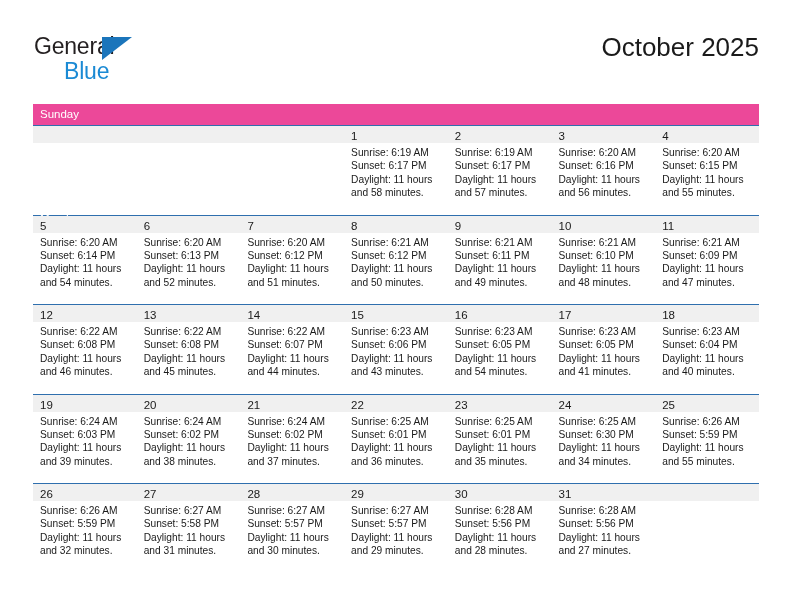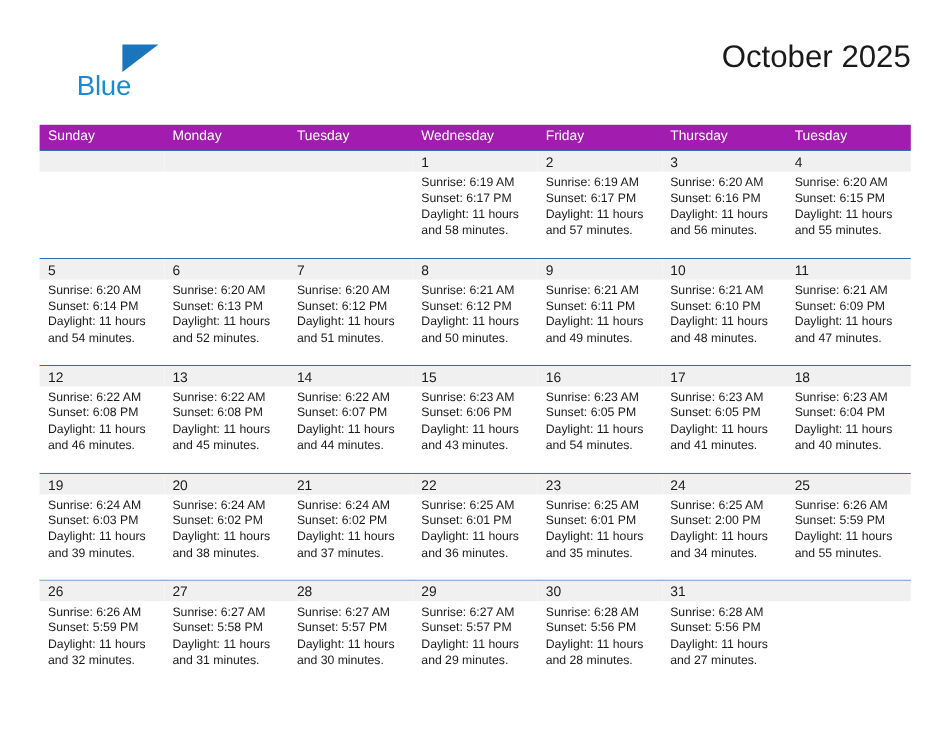--- a/index.html
+++ b/index.html
@@ -89,21 +89,22 @@
   .calendar {
     position: absolute;
     left: 33px;
     top: 104px;
     width: 726px;
   }
   .dow-row {
     display: flex;
     width: 726px;
     height: 21px;
-    background: #a21caf;
+    background: #ec4899;
+    flex-direction: column;
   }
   .dow {
     flex: 0 0 103.71px;
     width: 103.71px;
     box-sizing: border-box;
     padding-left: 7px;
     color: #ffffff;
     font-size: 11.5px;
     line-height: 21px;
     font-family: "Liberation Sans", sans-serif;
@@ -154,20 +155,21 @@
   }
 </style>
 </head>
 <body>
 
 <div class="page">
 
   <div class="header">
 
     <div class="brand">
+      <span class="brand-general">General</span>
       <span class="brand-flag"></span>
       <span class="brand-blue">Blue</span>
     </div>
 
     <div class="title-block">
       <div class="cal-title">October 2025</div>
     </div>
 
   </div>
 
@@ -402,21 +404,21 @@
               <div>Sunrise: 6:25 AM</div>
               <div>Sunset: 6:01 PM</div>
               <div>Daylight: 11 hours</div>
               <div>and 35 minutes.</div>
             </div>
           </div>
           <div class="cell">
             <div class="daynum-strip"><span class="daynum">24</span></div>
             <div class="cell-body">
               <div>Sunrise: 6:25 AM</div>
-              <div>Sunset: 2:00 PM</div>
+              <div>Sunset: 6:30 PM</div>
               <div>Daylight: 11 hours</div>
               <div>and 34 minutes.</div>
             </div>
           </div>
           <div class="cell">
             <div class="daynum-strip"><span class="daynum">25</span></div>
             <div class="cell-body">
               <div>Sunrise: 6:26 AM</div>
               <div>Sunset: 5:59 PM</div>
               <div>Daylight: 11 hours</div>

